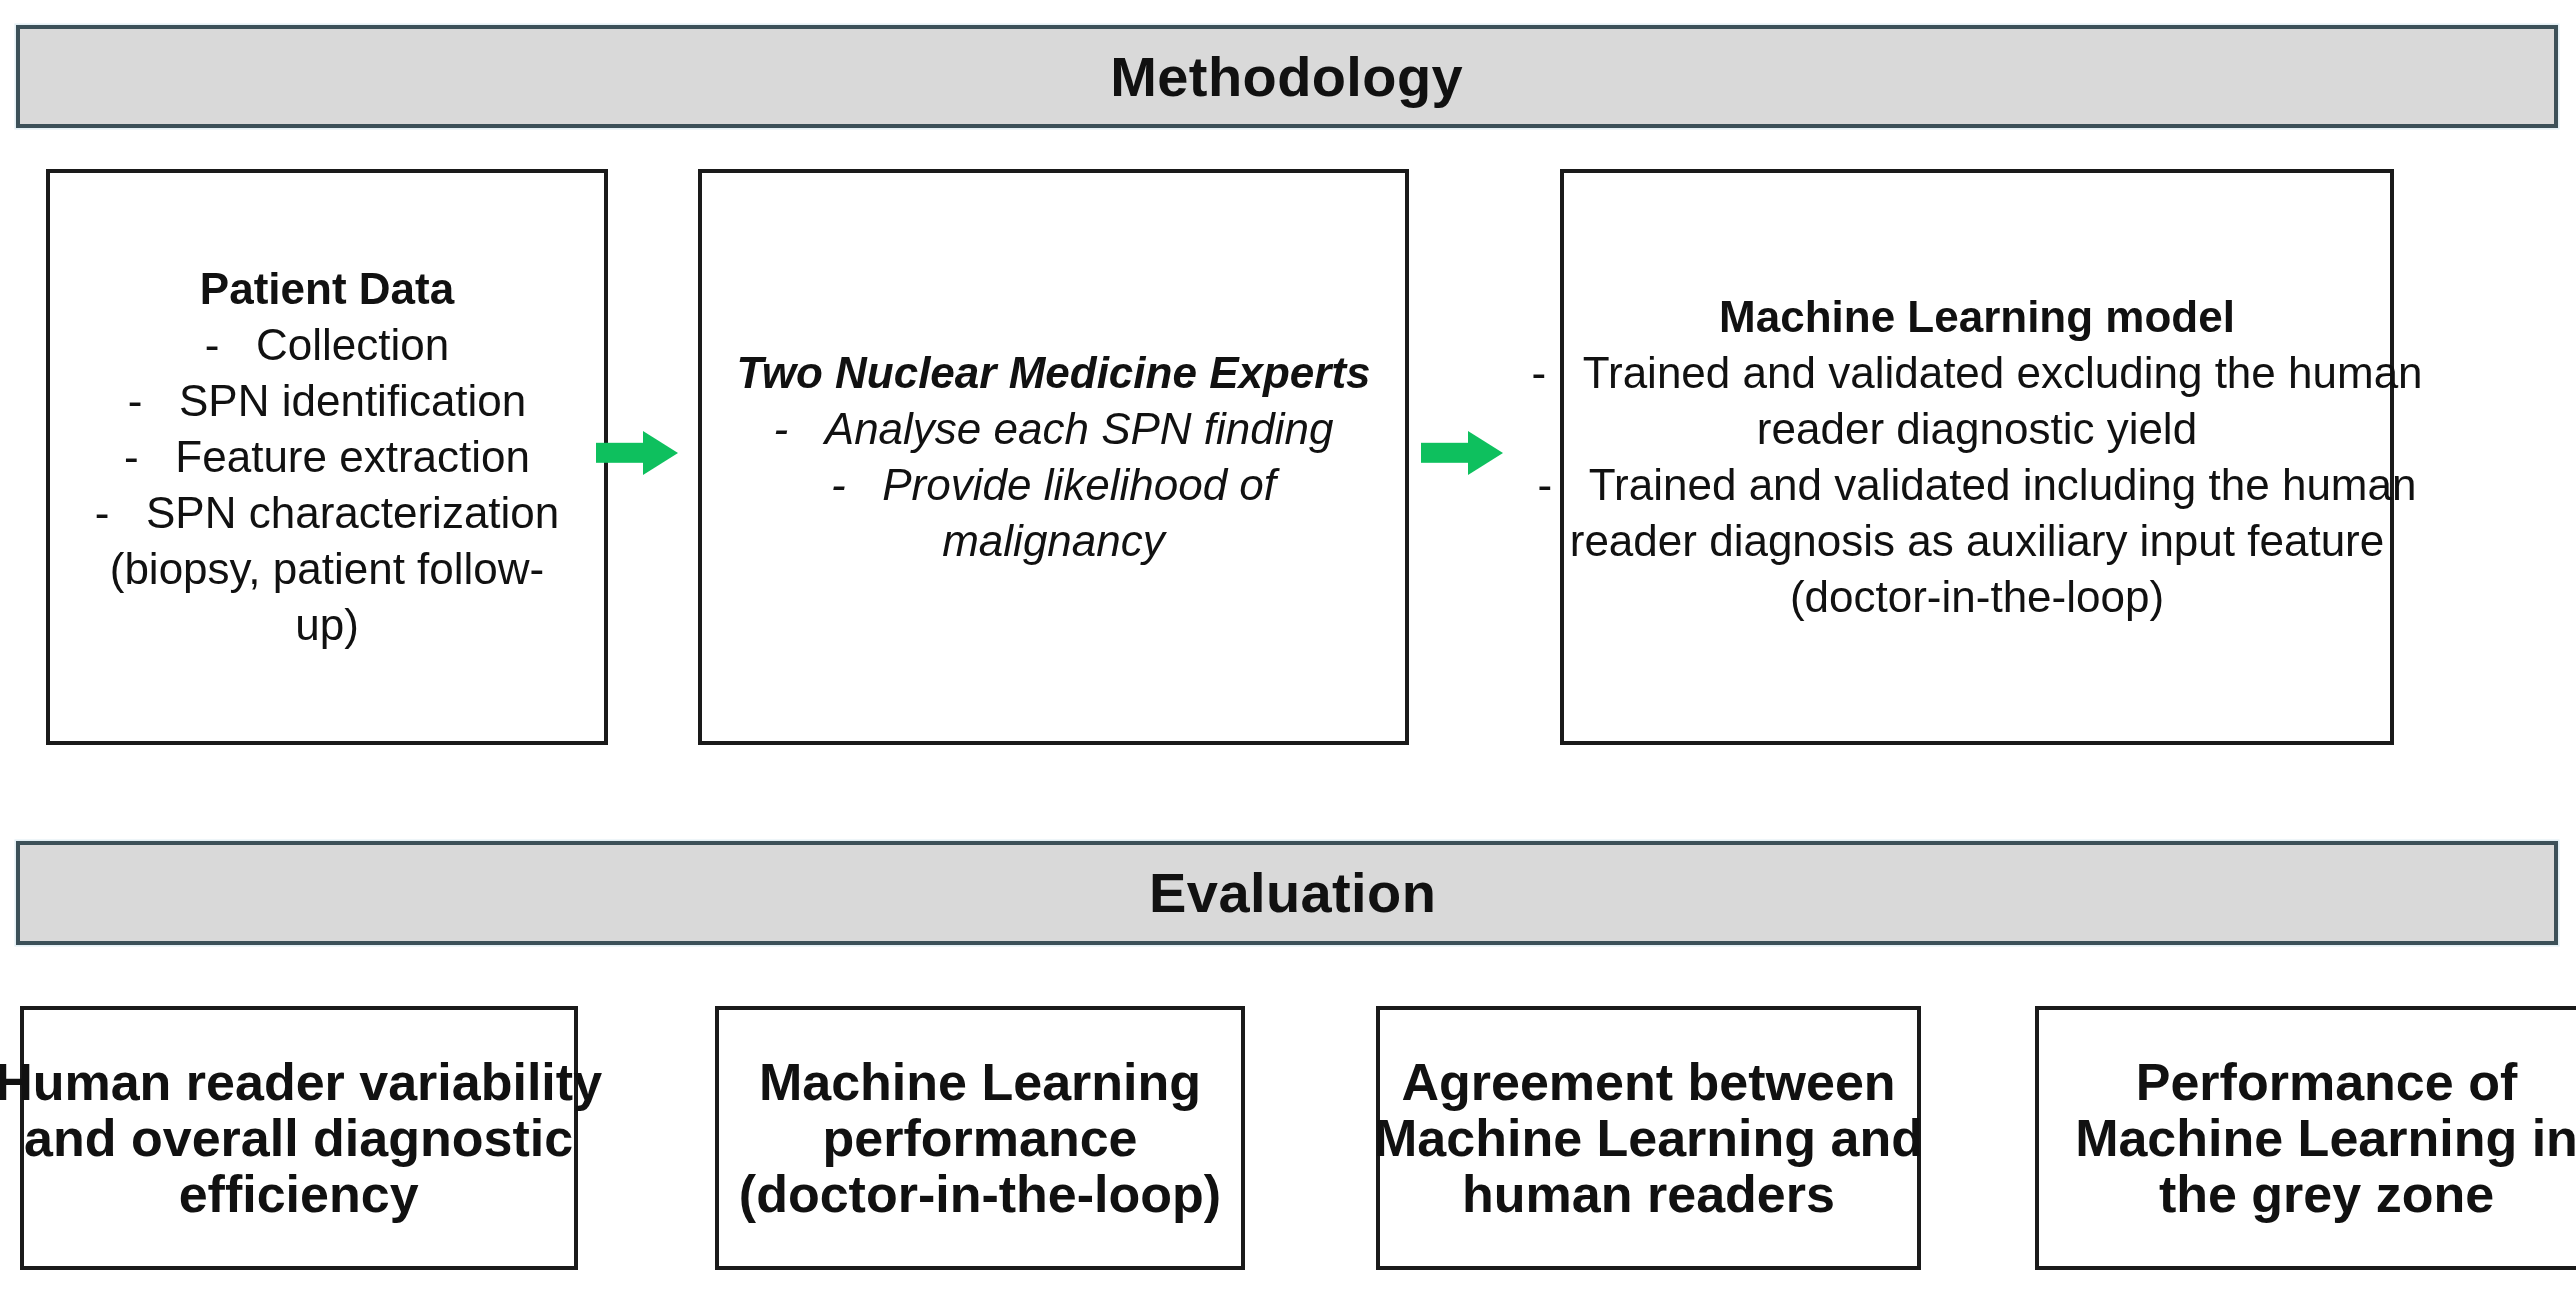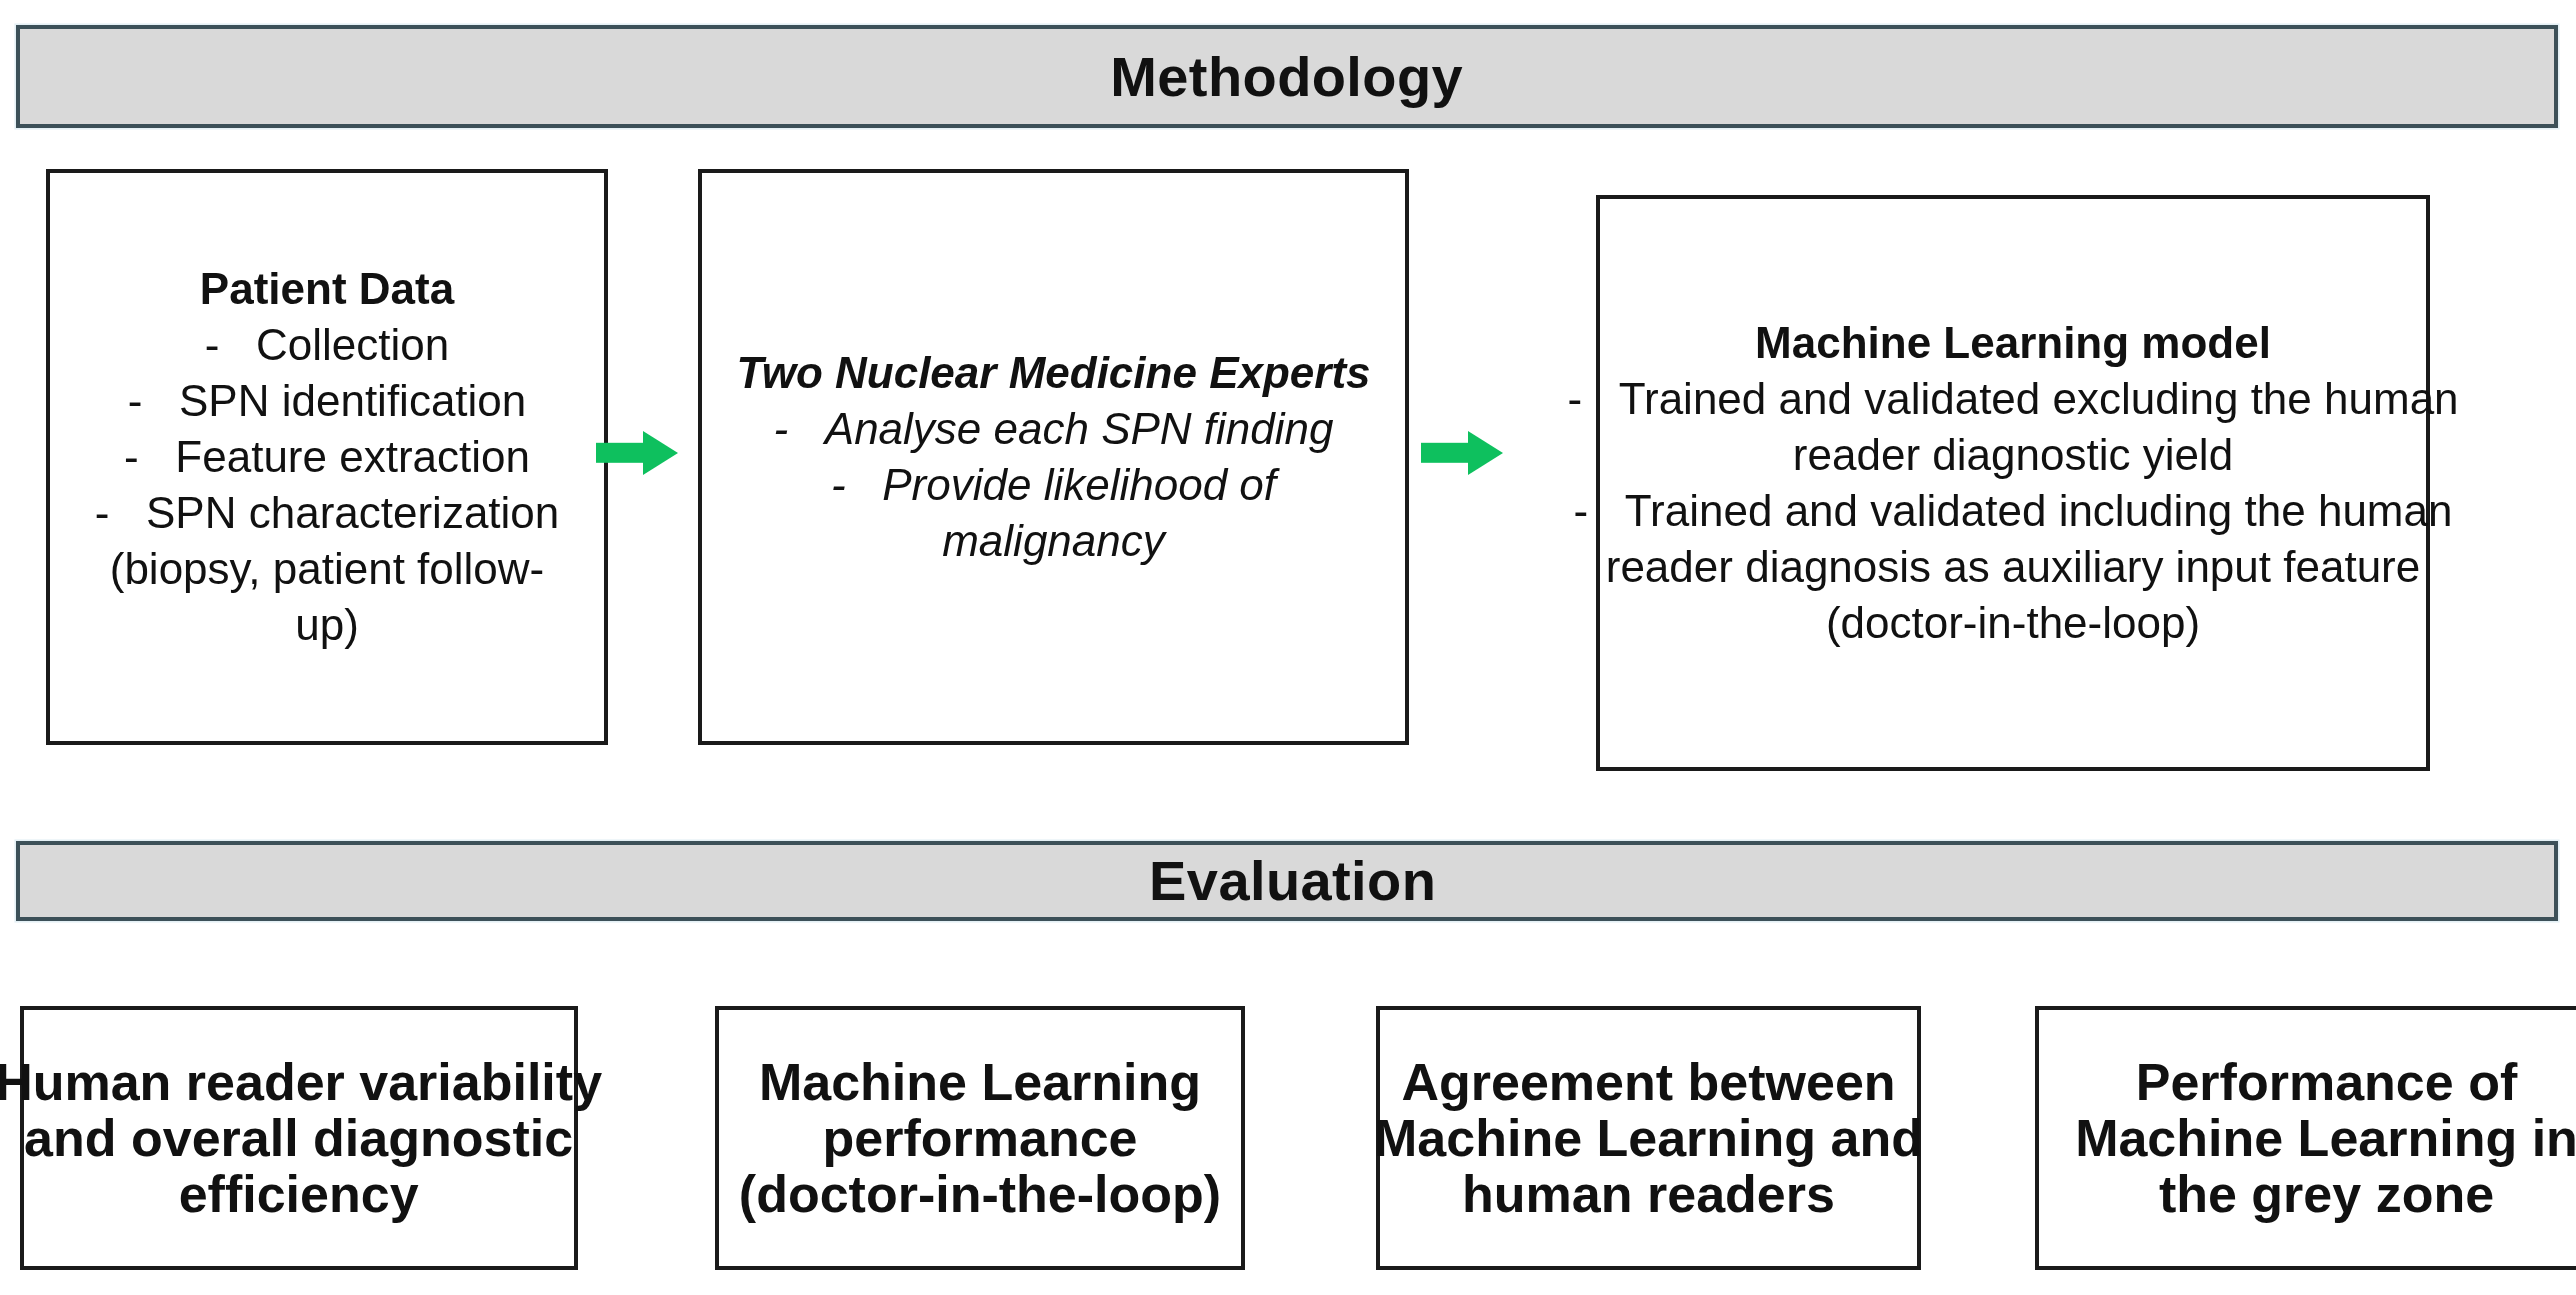--- a/index.html
+++ b/index.html
@@ -22,38 +22,38 @@
   .banner{
     position:absolute;
     left:15.7px;width:2542px;height:103px;
     box-sizing:border-box;
     background:var(--banner-fill);
     border:4.7px solid var(--banner-border);
     display:flex;align-items:center;justify-content:center;
     box-shadow:0 0 0 1.6px rgba(205,228,236,.55);
   }
   .banner-methodology{top:25px;}
-  .banner-evaluation{top:841px;height:80px;padding-left:12px;}
+  .banner-evaluation{top:841px;height:104px;padding-left:12px;}
   .banner-text{
     font-size:56px;font-weight:700;line-height:1;
     letter-spacing:0.4px;white-space:nowrap;
   }
   
   .mbox{
     position:absolute;top:169px;height:576px;
     box-sizing:border-box;
     background:#ffffff;
     border:4.7px solid var(--box-border);
     display:flex;flex-direction:column;
     justify-content:center;align-items:center;
     text-align:center;
   }
   .mbox-1{left:22px;width:562px;margin-left:24px;}
   .mbox-2{left:698px;width:711px;font-style:italic;}
-  .mbox-3{left:1596px;width:834px;margin-top:26px;}
+  .mbox-3{left:1560px;width:834px;}
   .box-title{
     font-size:44px;font-weight:700;line-height:56px;white-space:nowrap;
   }
   .box-lines div{
     font-size:44px;font-weight:400;line-height:56px;white-space:pre;
   }
   
   .ebox{
     position:absolute;top:1006px;height:264px;
     box-sizing:border-box;

